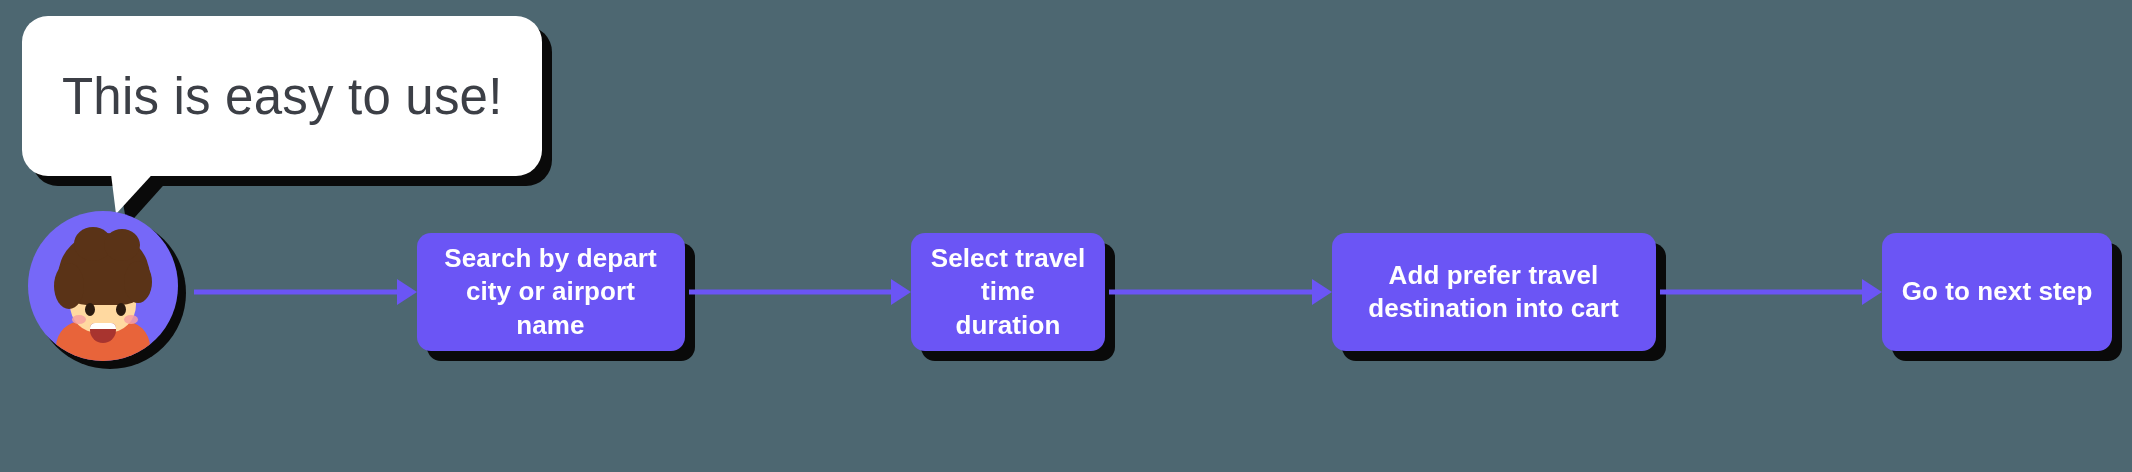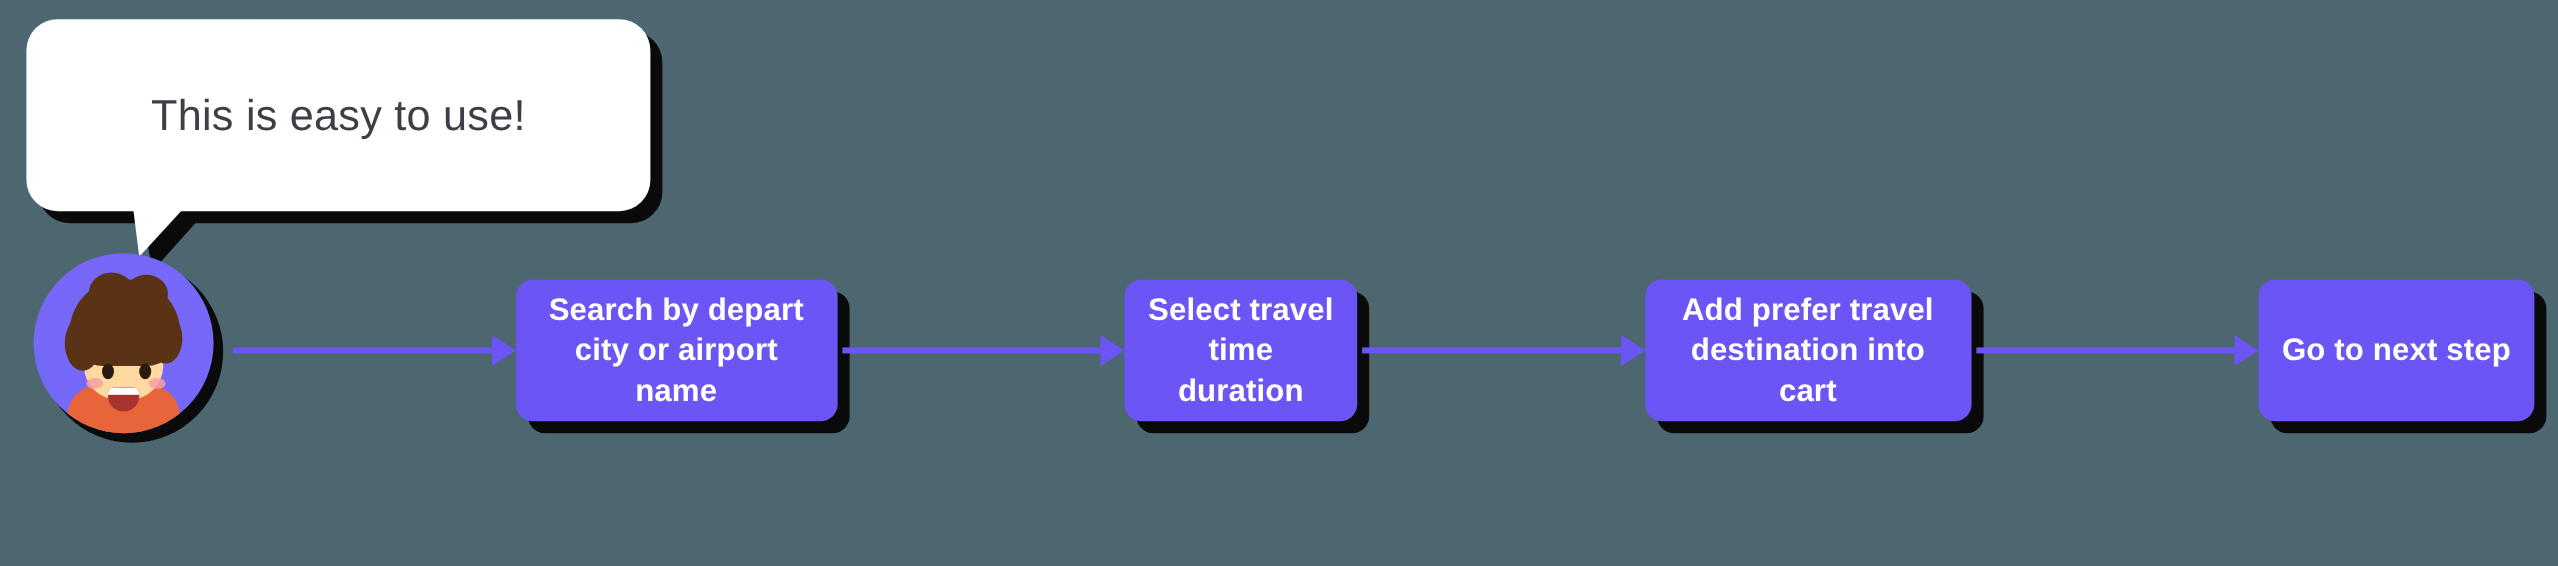--- a/index.html
+++ b/index.html
@@ -29,21 +29,21 @@
     background: #ffffff;
     border-radius: 26px;
     box-shadow: 10px 10px 0 0 #0a0a0a;
   }
   #speech-bubble .bubble-text {
     position: absolute;
     left: 0; right: 0;
     top: 50%;
     transform: translateY(-50%);
     text-align: center;
-    font-size: 36px;
+    font-size: 51px;
     color: #3c3f46;
     letter-spacing: 0.2px;
     font-weight: 400;
     padding: 0 40px;
     box-sizing: border-box;
     white-space: nowrap;
   }
   
   #speech-bubble .bubble-tail-shadow {
     position: absolute;
@@ -223,21 +223,21 @@
   .step-box .step-label {
     color: #ffffff;
     font-weight: bold;
     font-size: 26px;
     line-height: 1.28;
     text-align: center;
     letter-spacing: 0.1px;
   }
   .step-box.w1 { width: 268px; }
   .step-box.w2 { width: 194px; justify-content: flex-end; }
-  .step-box.w3 { width: 272px; }
+  .step-box.w3 { width: 324px; }
   .step-box.w4 { width: 230px; }
   .spacer-right { flex: 0 0 auto; width: 20px; }
 </style>
 </head>
 <body>
 
 <div id="speech-bubble">
   <div class="bubble-tail-shadow"></div>
   <div class="bubble-body">
     <div class="bubble-text">This is easy to use!</div>

